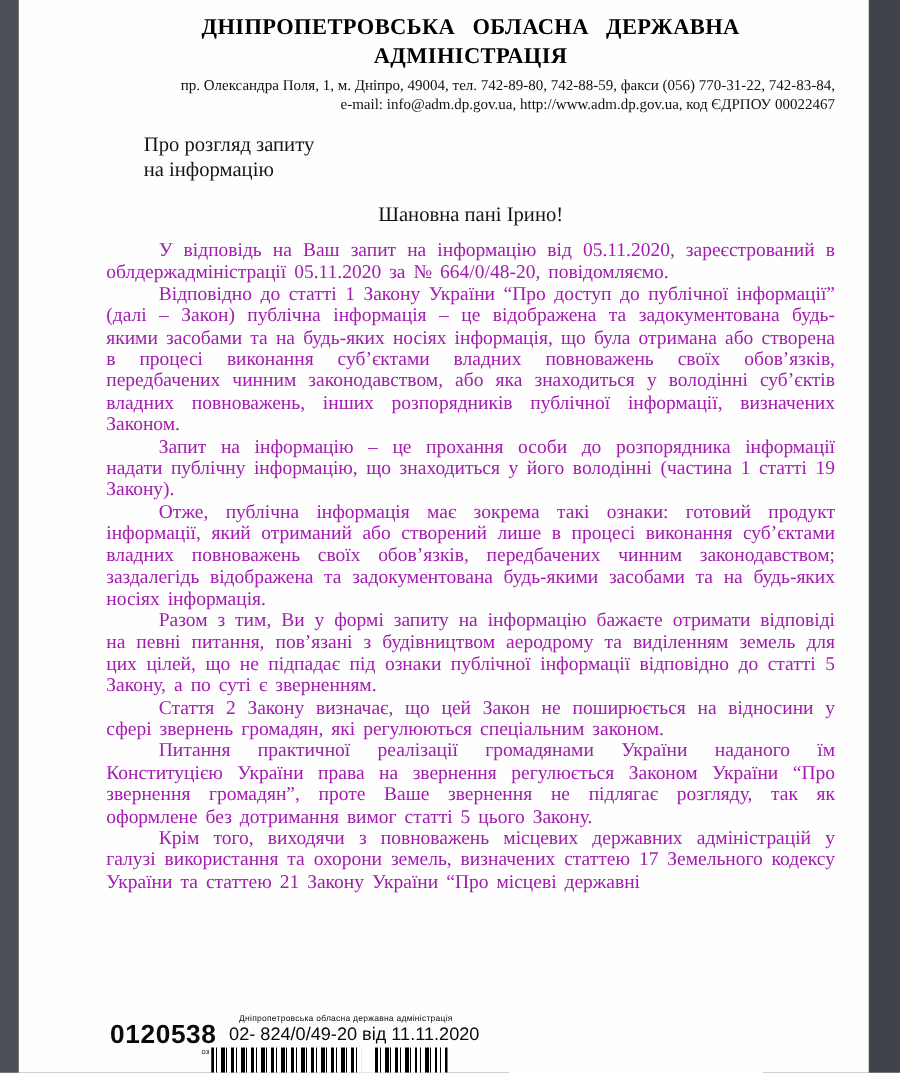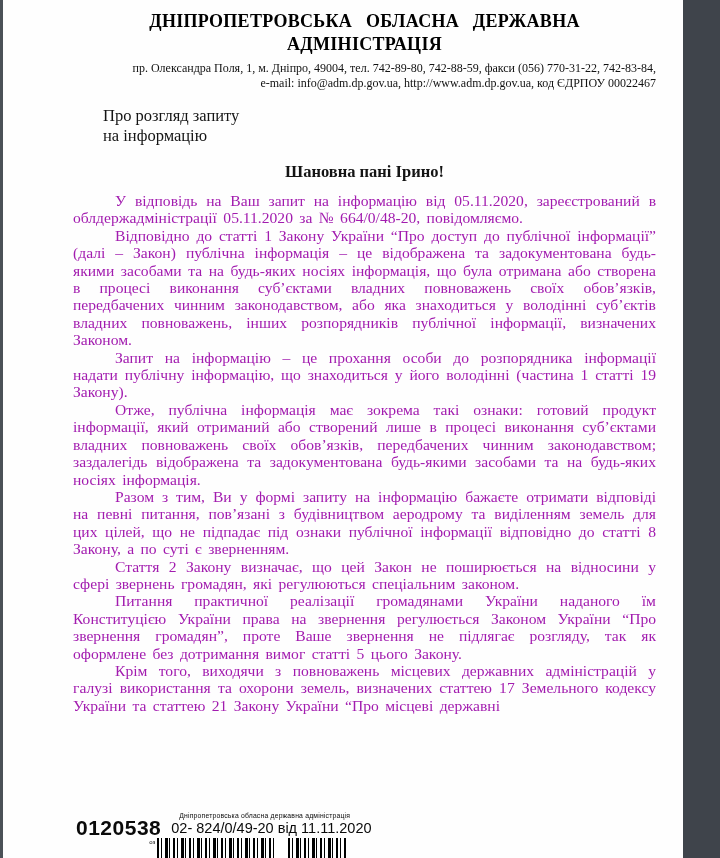--- a/index.html
+++ b/index.html
@@ -5,35 +5,35 @@
   html,body{margin:0;padding:0;}
   body{
     width:720px;height:858px;position:relative;overflow:hidden;
     background:#3f444b;
     font-family:"Liberation Serif", serif;
   }
   .film-strip{position:absolute;top:0;bottom:0;}
   .film-strip.left{left:0;width:15px;background:#4b5157;}
   .film-strip.right{right:0;width:25px;background:#3f444b;}
   .page{
-    position:absolute;left:3px;top:0;bottom:0;width:680px;
+    position:absolute;left:15px;top:0;bottom:0;width:680px;
     background:#fefefe;overflow:hidden;color:#141414;
   }
   .content{padding:6px 27px 0 70px;}
   .org-name{
     text-align:center;font-weight:bold;font-size:18px;line-height:23px;
     letter-spacing:.3px;word-spacing:9px;color:#000;margin-top:4px;
   }
   .org-address{
     text-align:right;font-size:12px;line-height:15px;margin-top:5px;color:#111;
   }
   .recipient{margin-left:330px;margin-top:13px;font-size:16.5px;line-height:19px;}
   .recipient .email{margin-top:17px;line-height:20px;}
   .subject{margin-left:30px;margin-top:15px;font-size:16.5px;line-height:19.5px;}
-  .salutation{text-align:center;margin-top:17px;font-size:16.5px;font-weight:bold;}
+  .salutation{text-align:center;margin-top:17px;font-size:16.5px;}
   .body-text{margin-top:10px;}
   .body-text p{
     margin:0;font-size:15.6px;line-height:17.4px;
     text-align:justify;text-indent:42px;word-spacing:2.5px;color:#a21caf;
   }
   .stamp{
     position:absolute;left:73px;top:812px;display:flex;align-items:flex-start;
     font-family:"Liberation Sans", sans-serif;color:#0a0a0a;
   }
   .stamp-number{font-weight:bold;font-size:21px;letter-spacing:.5px;padding-top:4px;}
@@ -75,21 +75,21 @@
       <div>на інформацію</div>
     </div>
 
     <div class="salutation">Шановна пані Ірино!</div>
 
     <div class="body-text">
       <p>У відповідь на Ваш запит на інформацію від 05.11.2020, зареєстрований в облдержадміністрації 05.11.2020 за № 664/0/48-20, повідомляємо.</p>
       <p>Відповідно до статті 1 Закону України “Про доступ до публічної інформації” (далі – Закон) публічна інформація – це відображена та задокументована будь-якими засобами та на будь-яких носіях інформація, що була отримана або створена в процесі виконання суб’єктами владних повноважень своїх обов’язків, передбачених чинним законодавством, або яка знаходиться у володінні суб’єктів владних повноважень, інших розпорядників публічної інформації, визначених Законом.</p>
       <p>Запит на інформацію – це прохання особи до розпорядника інформації надати публічну інформацію, що знаходиться у його володінні (частина 1 статті 19 Закону).</p>
       <p>Отже, публічна інформація має зокрема такі ознаки: готовий продукт інформації, який отриманий або створений лише в процесі виконання суб’єктами владних повноважень своїх обов’язків, передбачених чинним законодавством; заздалегідь відображена та задокументована будь-якими засобами та на будь-яких носіях інформація.</p>
-      <p>Разом з тим, Ви у формі запиту на інформацію бажаєте отримати відповіді на певні питання, пов’язані з будівництвом аеродрому та виділенням земель для цих цілей, що не підпадає під ознаки публічної інформації відповідно до статті 8 Закону, а по суті є зверненням.</p>
+      <p>Разом з тим, Ви у формі запиту на інформацію бажаєте отримати відповіді на певні питання, пов’язані з будівництвом аеродрому та виділенням земель для цих цілей, що не підпадає під ознаки публічної інформації відповідно до статті 5 Закону, а по суті є зверненням.</p>
       <p>Стаття 2 Закону визначає, що цей Закон не поширюється на відносини у сфері звернень громадян, які регулюються спеціальним законом.</p>
       <p>Питання практичної реалізації громадянами України наданого їм Конституцією України права на звернення регулюється Законом України “Про звернення громадян”, проте Ваше звернення не підлягає розгляду, так як оформлене без дотримання вимог статті 5 цього Закону.</p>
       <p>Крім того, виходячи з повноважень місцевих державних адміністрацій у галузі використання та охорони земель, визначених статтею 17 Земельного кодексу України та статтею 21 Закону України “Про місцеві державні</p>
     </div>
   </div>
 
   <div class="stamp">
     <div class="stamp-number">0120538</div>
     <div class="stamp-right">
       <div class="stamp-org">Дніпропетровська обласна державна адміністрація</div>

